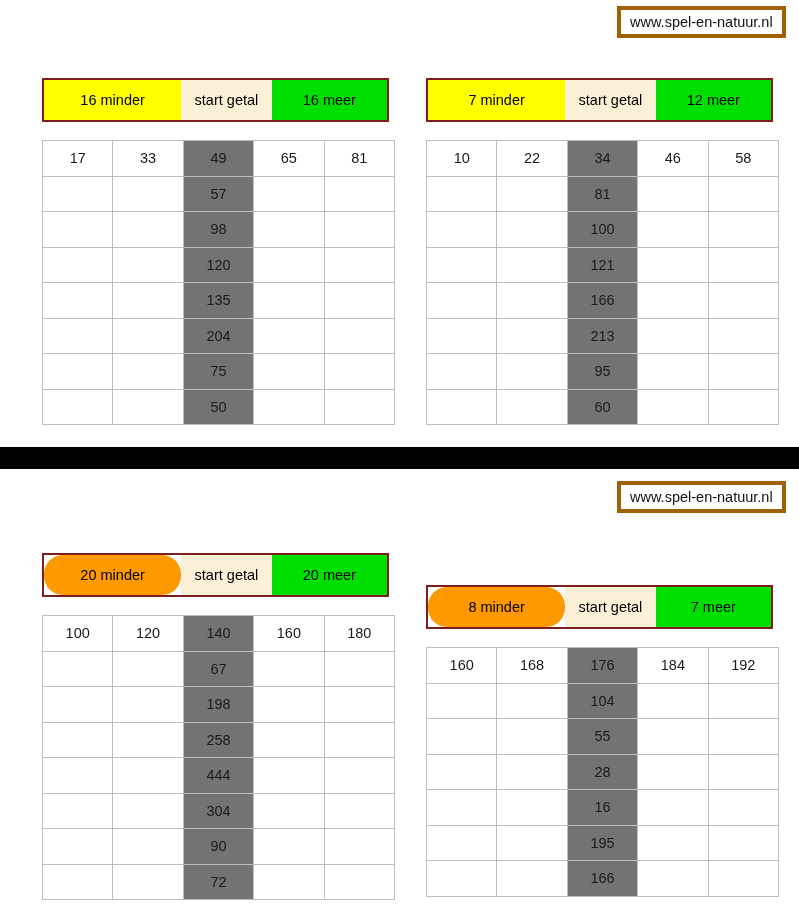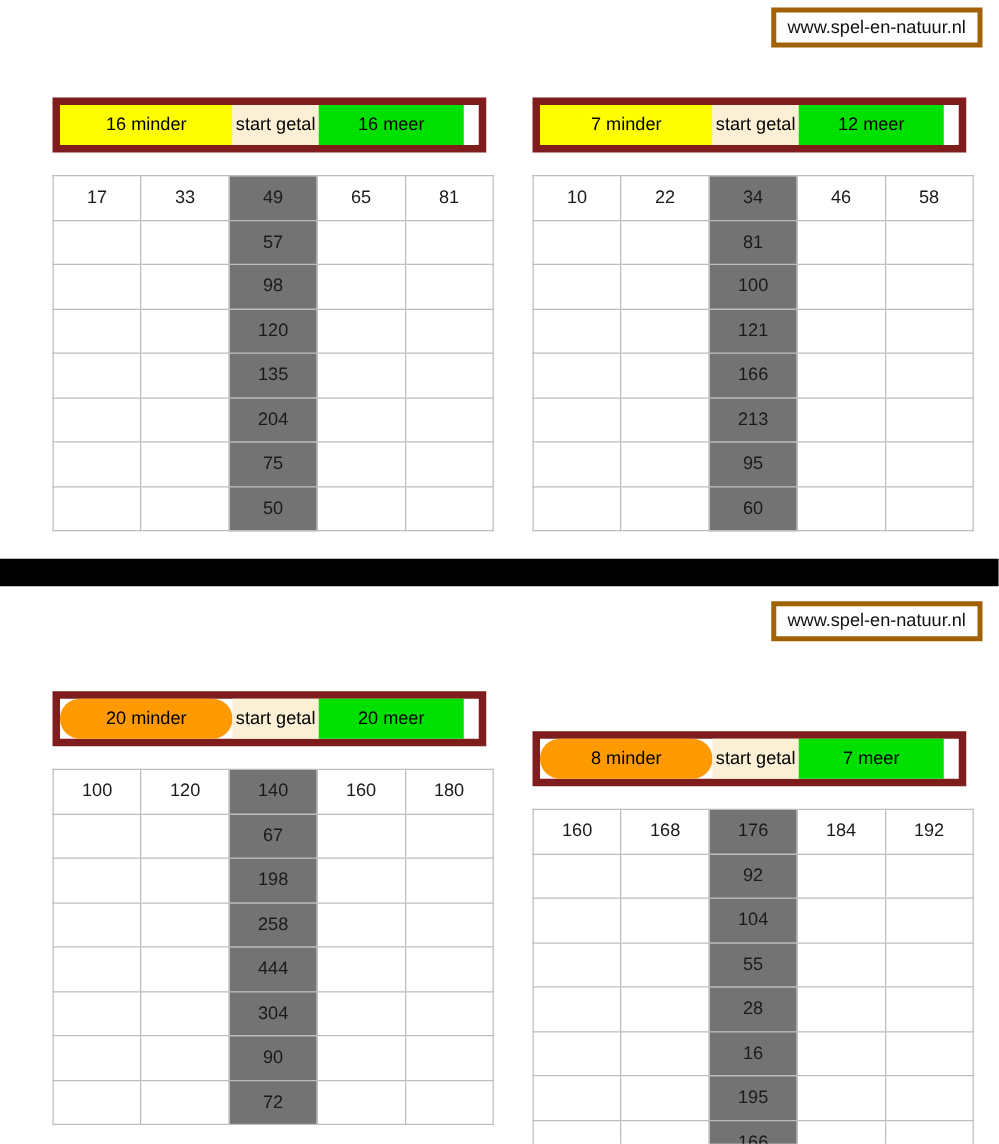--- a/index.html
+++ b/index.html
@@ -49,36 +49,36 @@
   .sheet-1 { left: 42px; top: 78px; }
   .sheet-2 { left: 426px; top: 78px; }
   .sheet-3 { left: 42px; top: 553px; }
   .sheet-4 { left: 426px; top: 553px; margin-top: 32px; }
 
   
   .head-row {
     display: flex;
     width: 347px;
     height: 44px;
-    border: 6px solid #7f1d1d;
+    border: 2px solid #7f1d1d;
     box-sizing: border-box;
     margin-bottom: 18px;
   }
   .head-cell {
     display: flex;
     align-items: center;
     justify-content: center;
     text-align: center;
     font-size: 14.5px;
     line-height: 17px;
     box-sizing: border-box;
     color: #000000;
   }
   .head-minder { width: 138px; }
-  .head-start  { width: 69px;  background: #fbefd5; }
+  .head-start  { width: 91px;  background: #fbefd5; }
   .head-meer   { width: 116px; }
   .c-yellow { background: #ffff00; }
   .c-orange { background: #ff9900; border-radius: 19px; }
   .c-green  { background: #00e000; }
 
   
   .grid {
     width: 347px;
     border-collapse: collapse;
     table-layout: fixed;
@@ -321,27 +321,20 @@
         <tr>
           <td>160</td>
           <td>168</td>
           <td class="start-col">176</td>
           <td>184</td>
           <td>192</td>
         </tr>
         <tr>
           <td></td>
           <td></td>
-          <td class="start-col">92</td>
-          <td></td>
-          <td></td>
-        </tr>
-        <tr>
-          <td></td>
-          <td></td>
           <td class="start-col">104</td>
           <td></td>
           <td></td>
         </tr>
         <tr>
           <td></td>
           <td></td>
           <td class="start-col">55</td>
           <td></td>
           <td></td>

